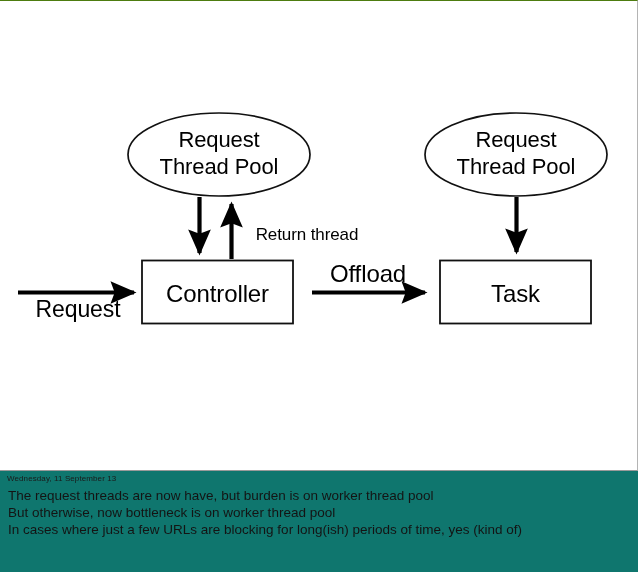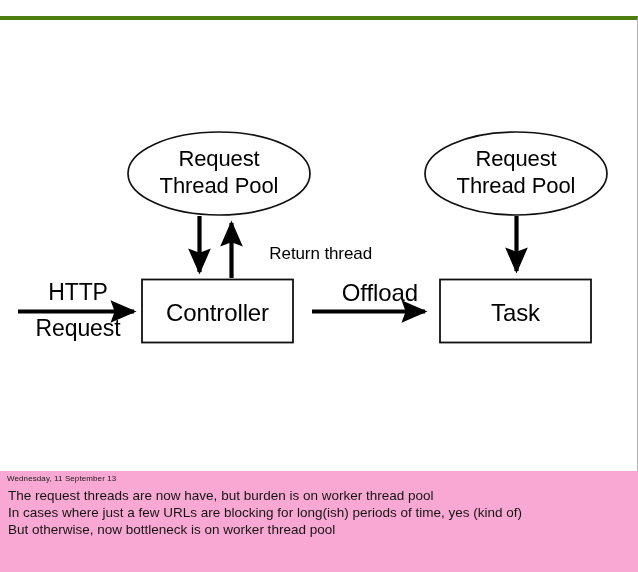--- a/index.html
+++ b/index.html
@@ -18,27 +18,27 @@
   #page {
     position: relative;
     width: 638px;
     height: 572px;
   }
 
   
   #slide {
     position: absolute;
     left: 0;
-    top: 16px;
+    top: 0;
     width: 638px;
     height: 471px;
     background: #ffffff;
     border-right: 1px solid #b4b4b4;
     border-bottom: 1px solid #9a9a9a;
-    border-top: 4px solid #4d7c0f;
+    border-top: 1px solid #4d7c0f;
     box-sizing: border-box;
     overflow: hidden;
   }
 
   #diagram-svg {
     position: absolute;
     left: 0;
     top: 0;
   }
 
@@ -74,28 +74,28 @@
   #task-label {
     left: 440px;
     top: 278px;
     width: 151px;
     font-size: 24px;
   }
   #return-thread-label {
     left: 242px;
     top: 224px;
     width: 130px;
-    text-align: right;
+    text-align: center;
     font-size: 17px;
   }
   #offload-label {
     left: 318px;
     top: 258px;
     width: 100px;
-    text-align: right;
+    text-align: center;
     font-size: 24px;
   }
   #http-label {
     left: 18px;
     top: 258px;
     width: 120px;
     font-size: 23px;
   }
   #request-label {
     left: 14px;
@@ -104,21 +104,21 @@
     font-size: 23px;
   }
 
   
   #notes {
     position: absolute;
     left: 0;
     top: 471px;
     width: 638px;
     height: 101px;
-    background: #f9a8d4;
+    background: #0f766e;
   }
   #slide-date {
     position: absolute;
     left: 7px;
     top: 3px;
     font-size: 8px;
     font-family: "Liberation Sans", sans-serif;
     color: #1a1a1a;
     letter-spacing: 0.1px;
     white-space: nowrap;
@@ -175,28 +175,27 @@
     <div class="node-label" id="worker-pool-label"><span>Request</span><br><span>Thread Pool</span></div>
 
     <div class="node-label" id="controller-label">Controller</div>
 
     <div class="node-label" id="task-label">Task</div>
 
     <div class="node-label" id="return-thread-label">Return thread</div>
 
     <div class="node-label" id="offload-label">Offload</div>
 
-    <div class="node-label" id="http-label">HTTP</div>
 
     <div class="node-label" id="request-label">Request</div>
 
   </div>
 
   <div id="notes">
     <div id="slide-date">Wednesday, 11 September 13</div>
     <div id="notes-body">
       <div class="note-line">The request threads are now have, but burden is on worker thread pool</div>
+      <div class="note-line">But otherwise, now bottleneck is on worker thread pool</div>
       <div class="note-line">In cases where just a few URLs are blocking for long(ish) periods of time, yes (kind of)</div>
-      <div class="note-line">But otherwise, now bottleneck is on worker thread pool</div>
     </div>
   </div>
 
 </div>
 
 </body></html>

